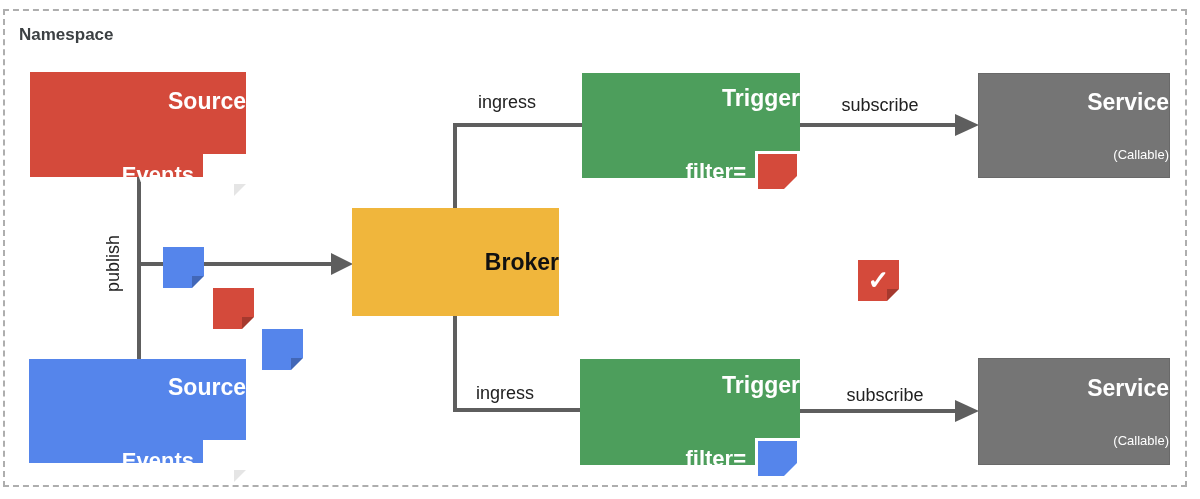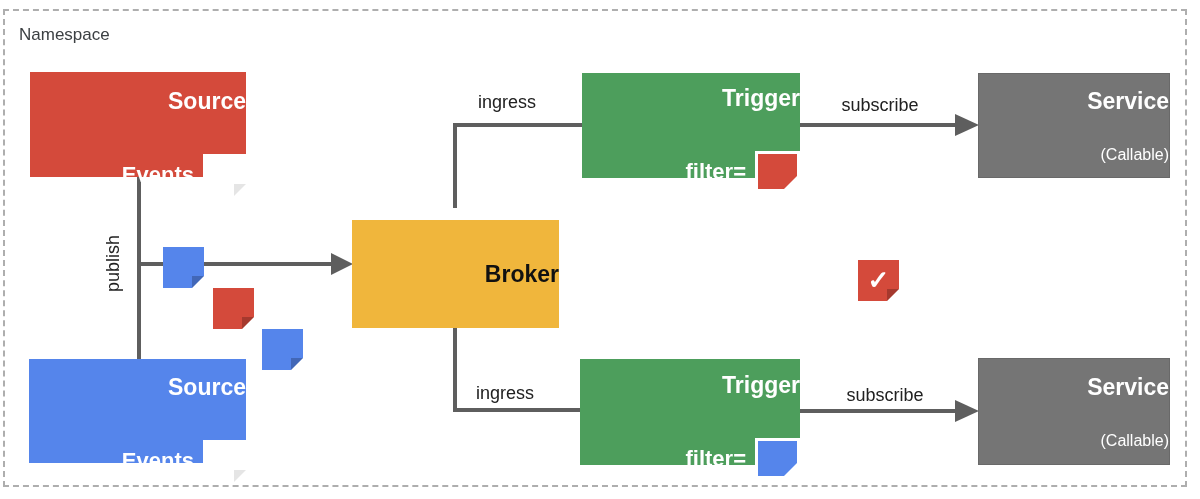--- a/index.html
+++ b/index.html
@@ -9,38 +9,38 @@
     overflow:hidden;
   }
   .abs { position:absolute; }
 
   
   .ns-border {
     left:3px; top:9px; width:1184px; height:478px;
     border:2px dashed #aeaeae;
   }
   .ns-label {
-    left:19px; top:25px; font-size:17px; font-weight:normal; color:#3c4043;text-align:center;
+    left:19px; top:25px; font-size:17px; font-weight:bold; color:#3c4043;text-align:center;
   }
 
   
   .box { display:flex; flex-direction:column; align-items:flex-end;gap:30px; }
   .box .title { font-size:23px; font-weight:bold; color:#ffffff; }
   .box .row { display:flex; align-items:center; gap:9px; margin-top:9px; }
   .box .small-label { font-size:22px; font-weight:bold; color:#ffffff; }
 
   .source-top    { left:30px;  top:72px;  width:216px; height:105px; padding-top:16px; }
   .source-bottom { left:29px;  top:359px; width:217px; height:104px; padding-top:15px; }
-  .broker        { left:352px; top:208px; width:207px; height:108px; justify-content:center;margin-top:12px; }
+  .broker        { left:352px; top:208px; width:207px; height:108px; justify-content:center; }
   .broker .title { color:#111111; }
   .trigger-top    { left:582px; top:73px;  width:218px; height:105px; padding-top:12px; }
   .trigger-bottom { left:580px; top:359px; width:220px; height:106px; padding-top:13px; }
   .service-top    { left:978px; top:73px;  width:192px; height:105px; justify-content:center; border:1px solid #696969; }
   .service-bottom { left:978px; top:358px; width:192px; height:107px; justify-content:center; border:1px solid #696969; }
-  .service-sub { font-size:16px; color:#ffffff; margin-top:1px; }
+  .service-sub { font-size:13px; color:#ffffff; margin-top:1px; }
 
   
   .line { background:#5e5e5e; }
   .publish-vline        { left:137px; top:177px; width:4px;   height:182px; }
   .publish-hline        { left:139px; top:262px; width:193px; height:4px; }
   .ingress-top-vline    { left:453px; top:123px; width:4px;   height:85px; }
   .ingress-top-hline    { left:453px; top:123px; width:129px; height:4px; }
   .ingress-bottom-vline { left:453px; top:316px; width:4px;   height:96px; }
   .ingress-bottom-hline { left:453px; top:408px; width:127px; height:4px; }
   .subscribe-top-hline    { left:800px; top:123px; width:157px; height:4px; }

